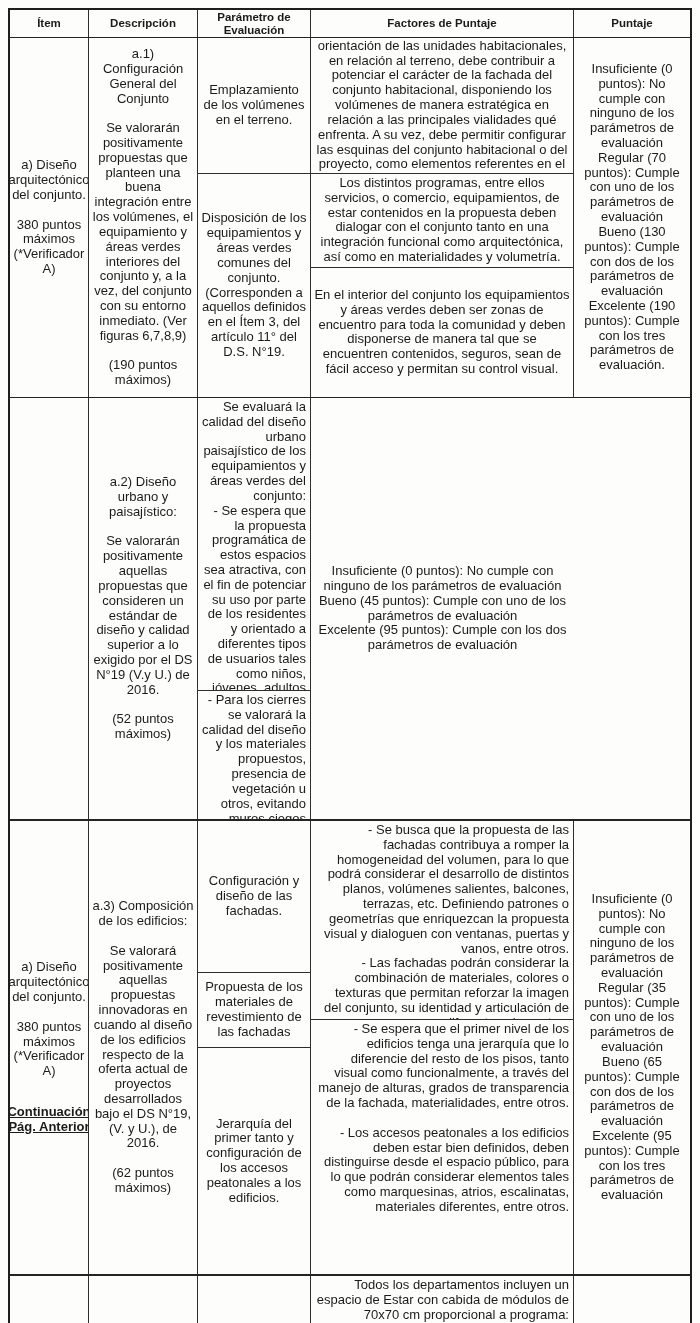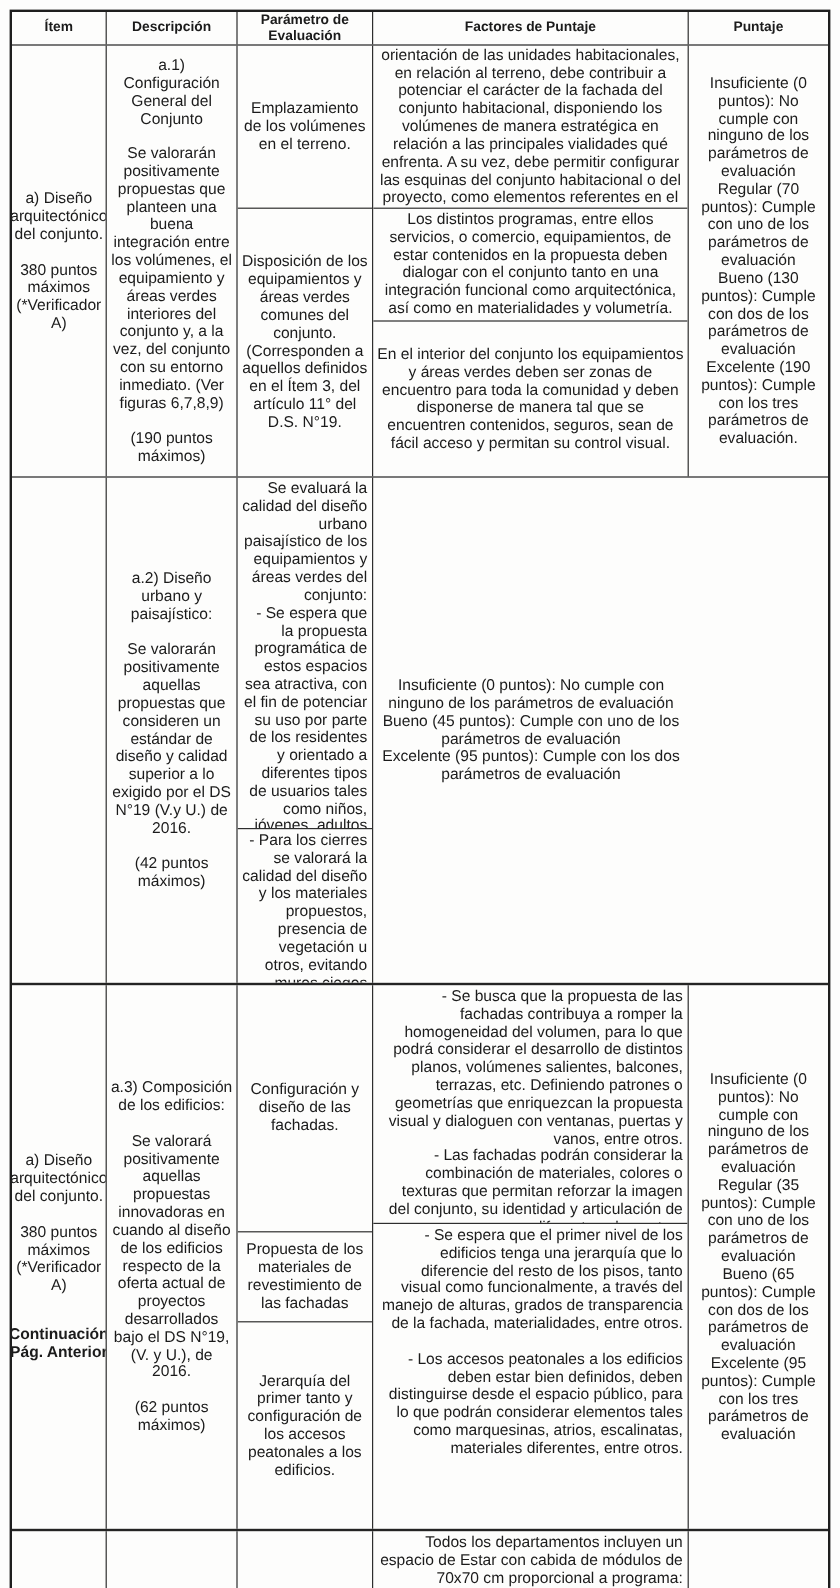--- a/index.html
+++ b/index.html
@@ -44,21 +44,21 @@
   .tl{
     text-align:right;padding:2px 4px 2px 3px;
   }
   
   .stack{display:flex;flex-direction:column;}
   .sub{
     border-bottom:1px solid #2e2e2e;
     box-sizing:border-box;overflow:hidden;
   }
   .sub:last-child{border-bottom:none;flex:1;}
-  .note{font-weight:bold;margin-top:26px;white-space:pre-line;}
+  .note{font-weight:bold;margin-top:26px;white-space:pre-line;text-decoration:underline;}
   .h-b1{height:360px;}
   .h-b2{height:423px;}
   .h-b3{height:455px;}
   .h-b4{height:60px;}
 </style>
 </head>
 <body>
 
 <div class="tbl">
 
@@ -95,21 +95,21 @@
 Bueno (130 puntos): Cumple con dos de los parámetros de evaluación
 Excelente (190 puntos): Cumple con los tres parámetros de evaluación.</div>
   </div>
 
   <div class="row h-b2">
     <div class="c vc"></div>
     <div class="c vc">a.2) Diseño urbano y paisajístico:
 
 Se valorarán positivamente aquellas propuestas que consideren un estándar de diseño y calidad superior a lo exigido por el DS N°19 (V.y U.) de 2016.
 
-(42 puntos máximos)</div>
+(52 puntos máximos)</div>
     <div class="c stack">
       <div class="sub tl" style="height:293px">Se evaluará la calidad del diseño urbano paisajístico de los equipamientos y áreas verdes del conjunto:
 - Se espera que la propuesta programática de estos espacios sea atractiva, con el fin de potenciar su uso por parte de los residentes y orientado a diferentes tipos de usuarios tales como niños, jóvenes, adultos mayores y personas con capacidades diferentes.
 - El diseño de los perímetros de los equipamientos y áreas verdes del conjunto debe definir claramente el límite entre estas áreas y las superficies duras destinadas a los estacionamientos y sus circulaciones, minimizando su impacto, a través del uso de diferentes elementos tales como: desniveles, vegetación, rejas bajas, entre otros.
 - Se busca una integración y conexión de los equipamientos y la vinculación entre ellos a fin de permitir una diversidad de actividades y usos.</div>
       <div class="sub tl">- Para los cierres se valorará la calidad del diseño y los materiales propuestos, presencia de vegetación u otros, evitando muros ciegos hacia el espacio público.
 -Los accesos al conjunto deben permitir un buen control visual, éstos deben ser adecuados tanto para peatones, tránsito de vehículos y ciclos y deben distinguirse fácilmente de desde la calle o espacio público.</div>
     </div>
     <div class="c vc">Insuficiente (0 puntos): No cumple con ninguno de los parámetros de evaluación
 Bueno (45 puntos): Cumple con uno de los parámetros de evaluación
@@ -123,21 +123,21 @@
 380 puntos máximos
 (*Verificador A)</div>
       <div class="note">Continuación Pág. Anterior</div>
     </div>
     <div class="c vc">a.3) Composición de los edificios:
 
 Se valorará positivamente aquellas propuestas innovadoras en cuando al diseño de los edificios respecto de la oferta actual de proyectos desarrollados bajo el DS N°19, (V. y U.), de 2016.
 
 (62 puntos máximos)</div>
     <div class="c stack">
-      <div class="sub vc" style="height:206px">Configuración y diseño de las fachadas.</div>
+      <div class="sub vc" style="height:152px">Configuración y diseño de las fachadas.</div>
       <div class="sub vc" style="height:75px">Propuesta de los materiales de revestimiento de las fachadas</div>
       <div class="sub vc">Jerarquía del primer tanto y configuración de los accesos peatonales a los edificios.</div>
     </div>
     <div class="c stack">
       <div class="sub tl" style="height:199px">- Se busca que la propuesta de las fachadas contribuya a romper la homogeneidad del volumen, para lo que podrá considerar el desarrollo de distintos planos, volúmenes salientes, balcones, terrazas, etc. Definiendo patrones o geometrías que enriquezcan la propuesta visual y dialoguen con ventanas, puertas y vanos, entre otros.
 - Las fachadas podrán considerar la combinación de materiales, colores o texturas que permitan reforzar la imagen del conjunto, su identidad y articulación de sus diferentes elementos.</div>
       <div class="sub tl">- Se espera que el primer nivel de los edificios tenga una jerarquía que lo diferencie del resto de los pisos, tanto visual como funcionalmente, a través del manejo de alturas, grados de transparencia de la fachada, materialidades, entre otros.
 
 - Los accesos peatonales a los edificios deben estar bien definidos, deben distinguirse desde el espacio público, para lo que podrán considerar elementos tales como marquesinas, atrios, escalinatas, materiales diferentes, entre otros.</div>
     </div>

